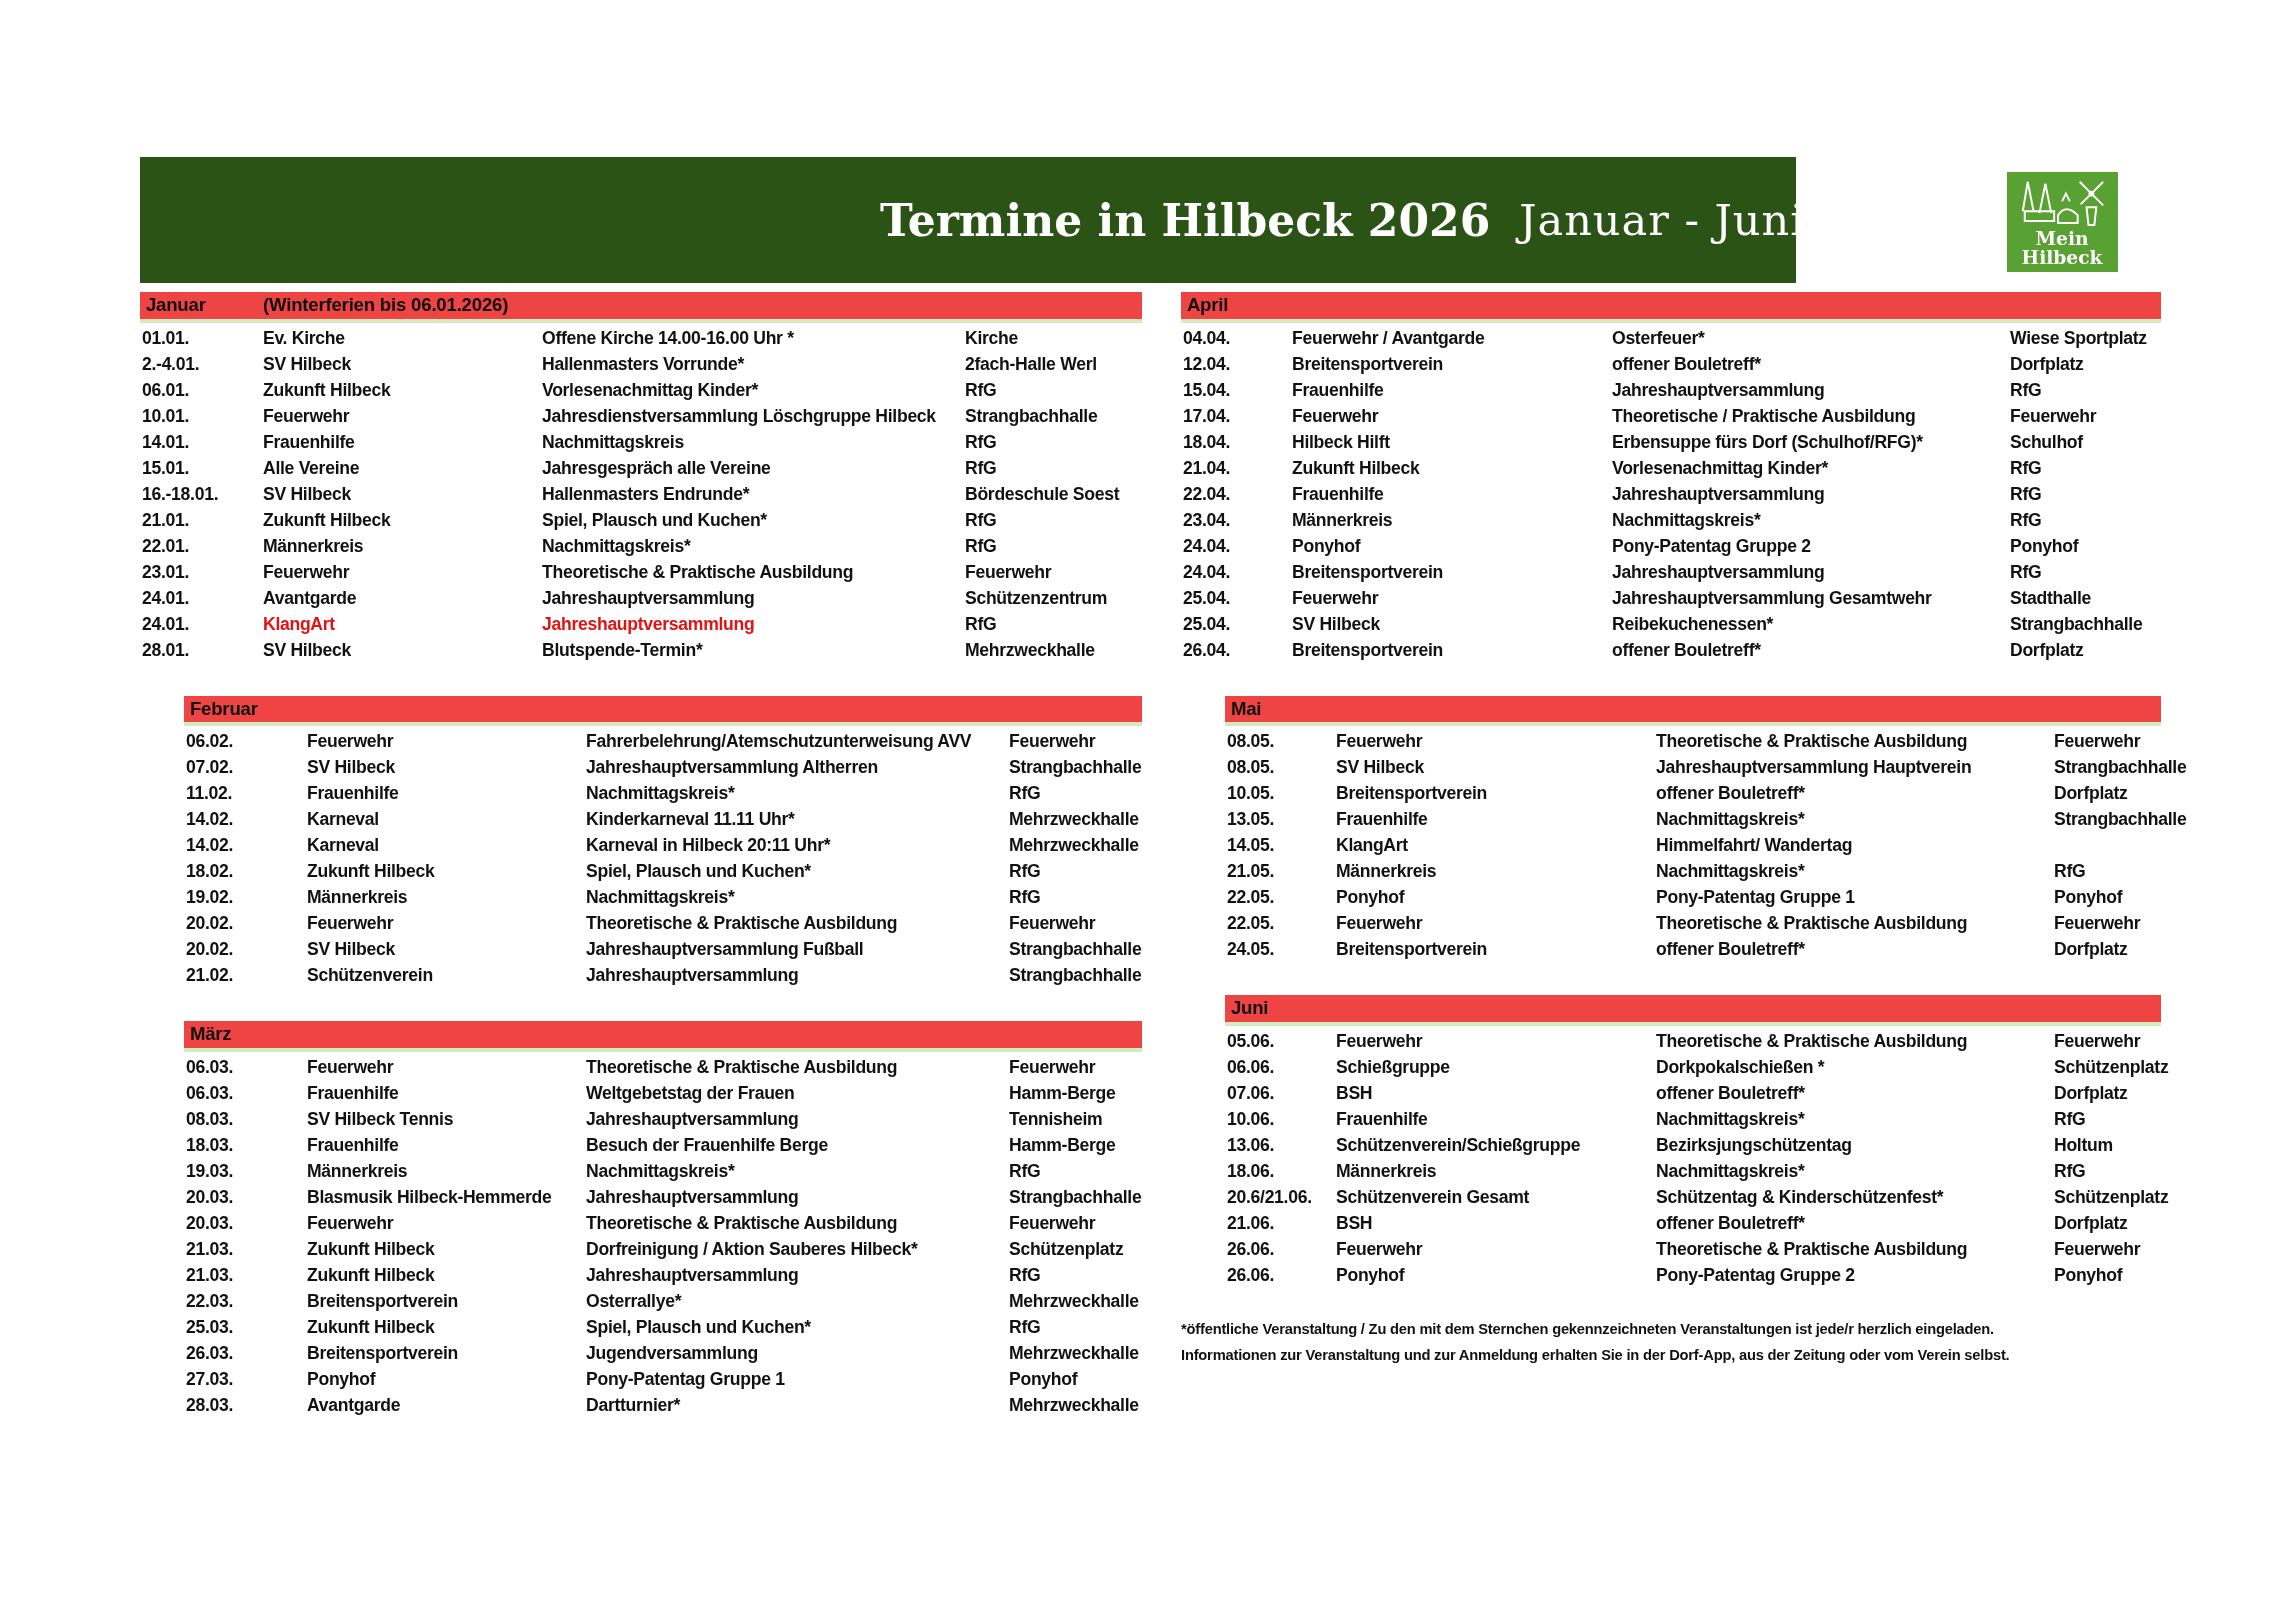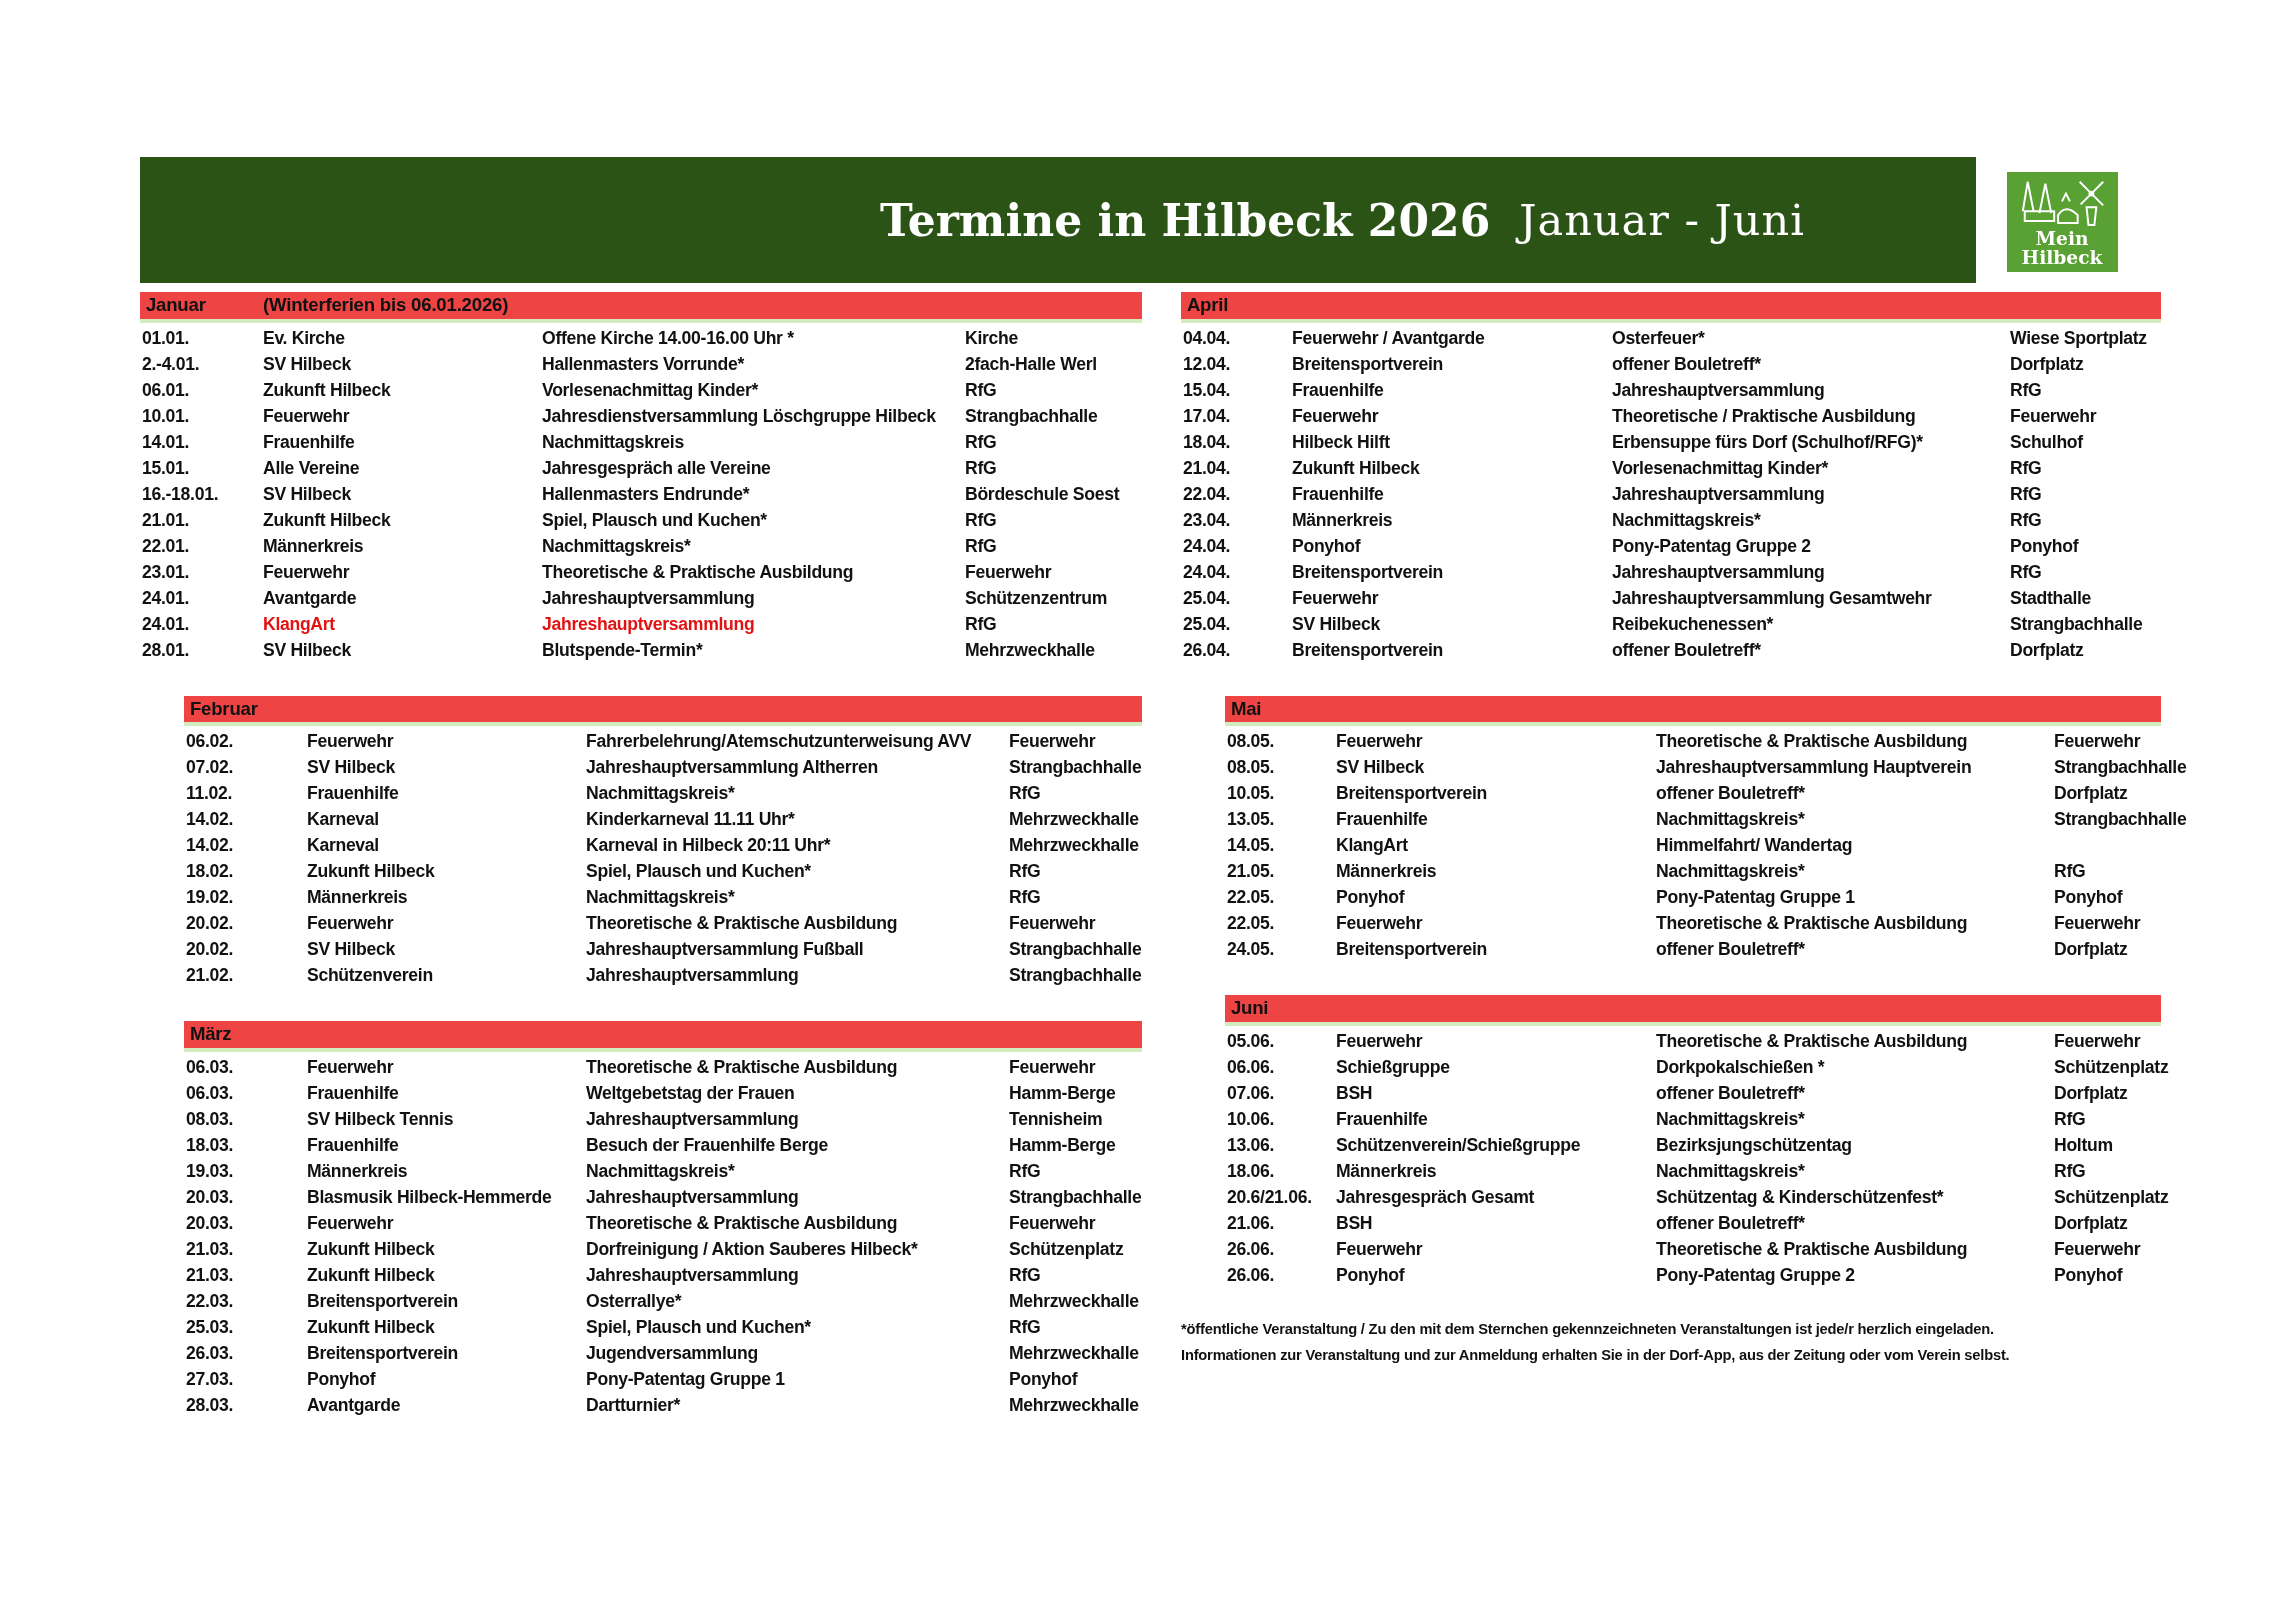--- a/index.html
+++ b/index.html
@@ -3,21 +3,21 @@
 <meta charset="utf-8">
 <style>
   html,body{margin:0;padding:0;}
   body{
     width:2293px;height:1620px;position:relative;background:#ffffff;
     font-family:"Liberation Sans",sans-serif;color:#111;
     overflow:hidden;
   }
   
   .banner{
-    position:absolute;left:140px;top:157px;width:1836px;height:126px;
+    position:absolute;left:140px;top:157px;width:1656px;height:126px;
     background:#2C5316;
   }
   .banner-titles{
     position:absolute;left:740px;top:0;height:100%;
     display:flex;align-items:center;gap:29px;white-space:nowrap;
   }
   .main-title{
     font-family:"DejaVu Serif",serif;font-weight:700;font-size:44px;color:#ffffff;
   }
   .sub-title{
@@ -522,21 +522,21 @@
           <span class="c-loc">Holtum</span>
         </div>
         <div class="row">
           <span class="c-date">18.06.</span>
           <span class="c-org">Männerkreis</span>
           <span class="c-event">Nachmittagskreis*</span>
           <span class="c-loc">RfG</span>
         </div>
         <div class="row">
           <span class="c-date">20.6/21.06.</span>
-          <span class="c-org">Jahresgespräch  Gesamt</span>
+          <span class="c-org">Schützenverein  Gesamt</span>
           <span class="c-event">Schützentag &amp; Kinderschützenfest*</span>
           <span class="c-loc">Schützenplatz</span>
         </div>
         <div class="row">
           <span class="c-date">21.06.</span>
           <span class="c-org">BSH</span>
           <span class="c-event">offener Bouletreff*</span>
           <span class="c-loc">Dorfplatz</span>
         </div>
         <div class="row">

